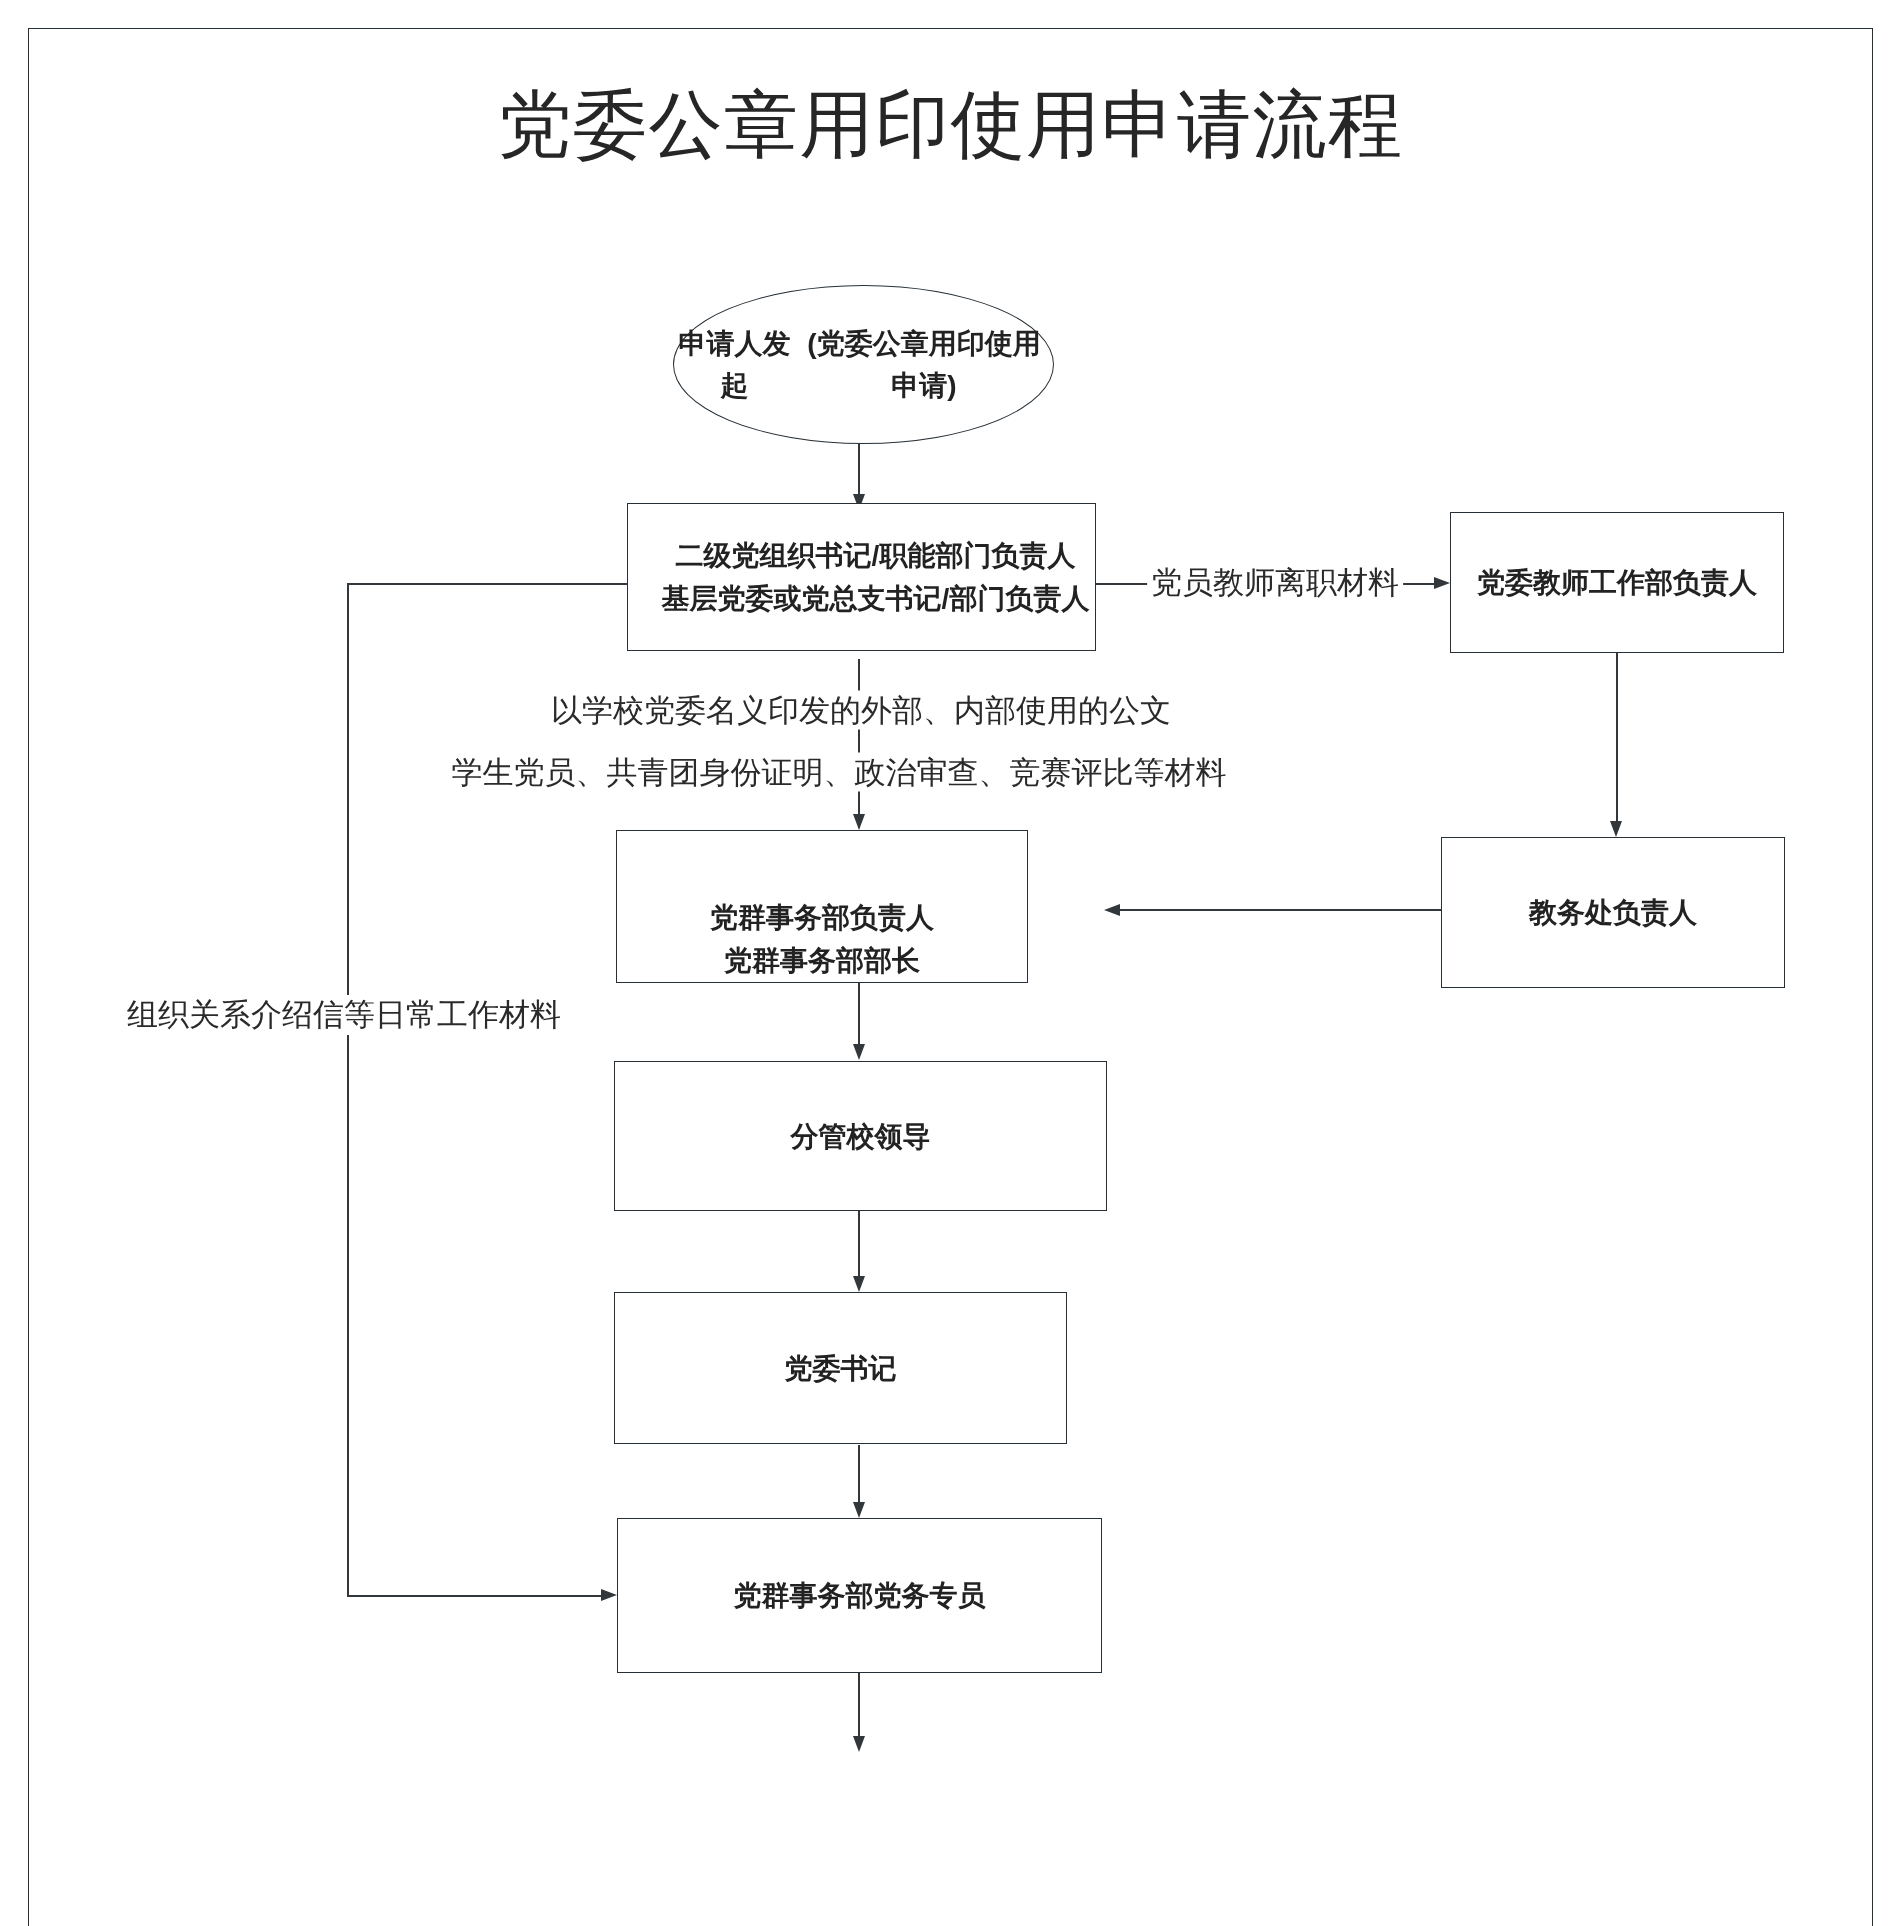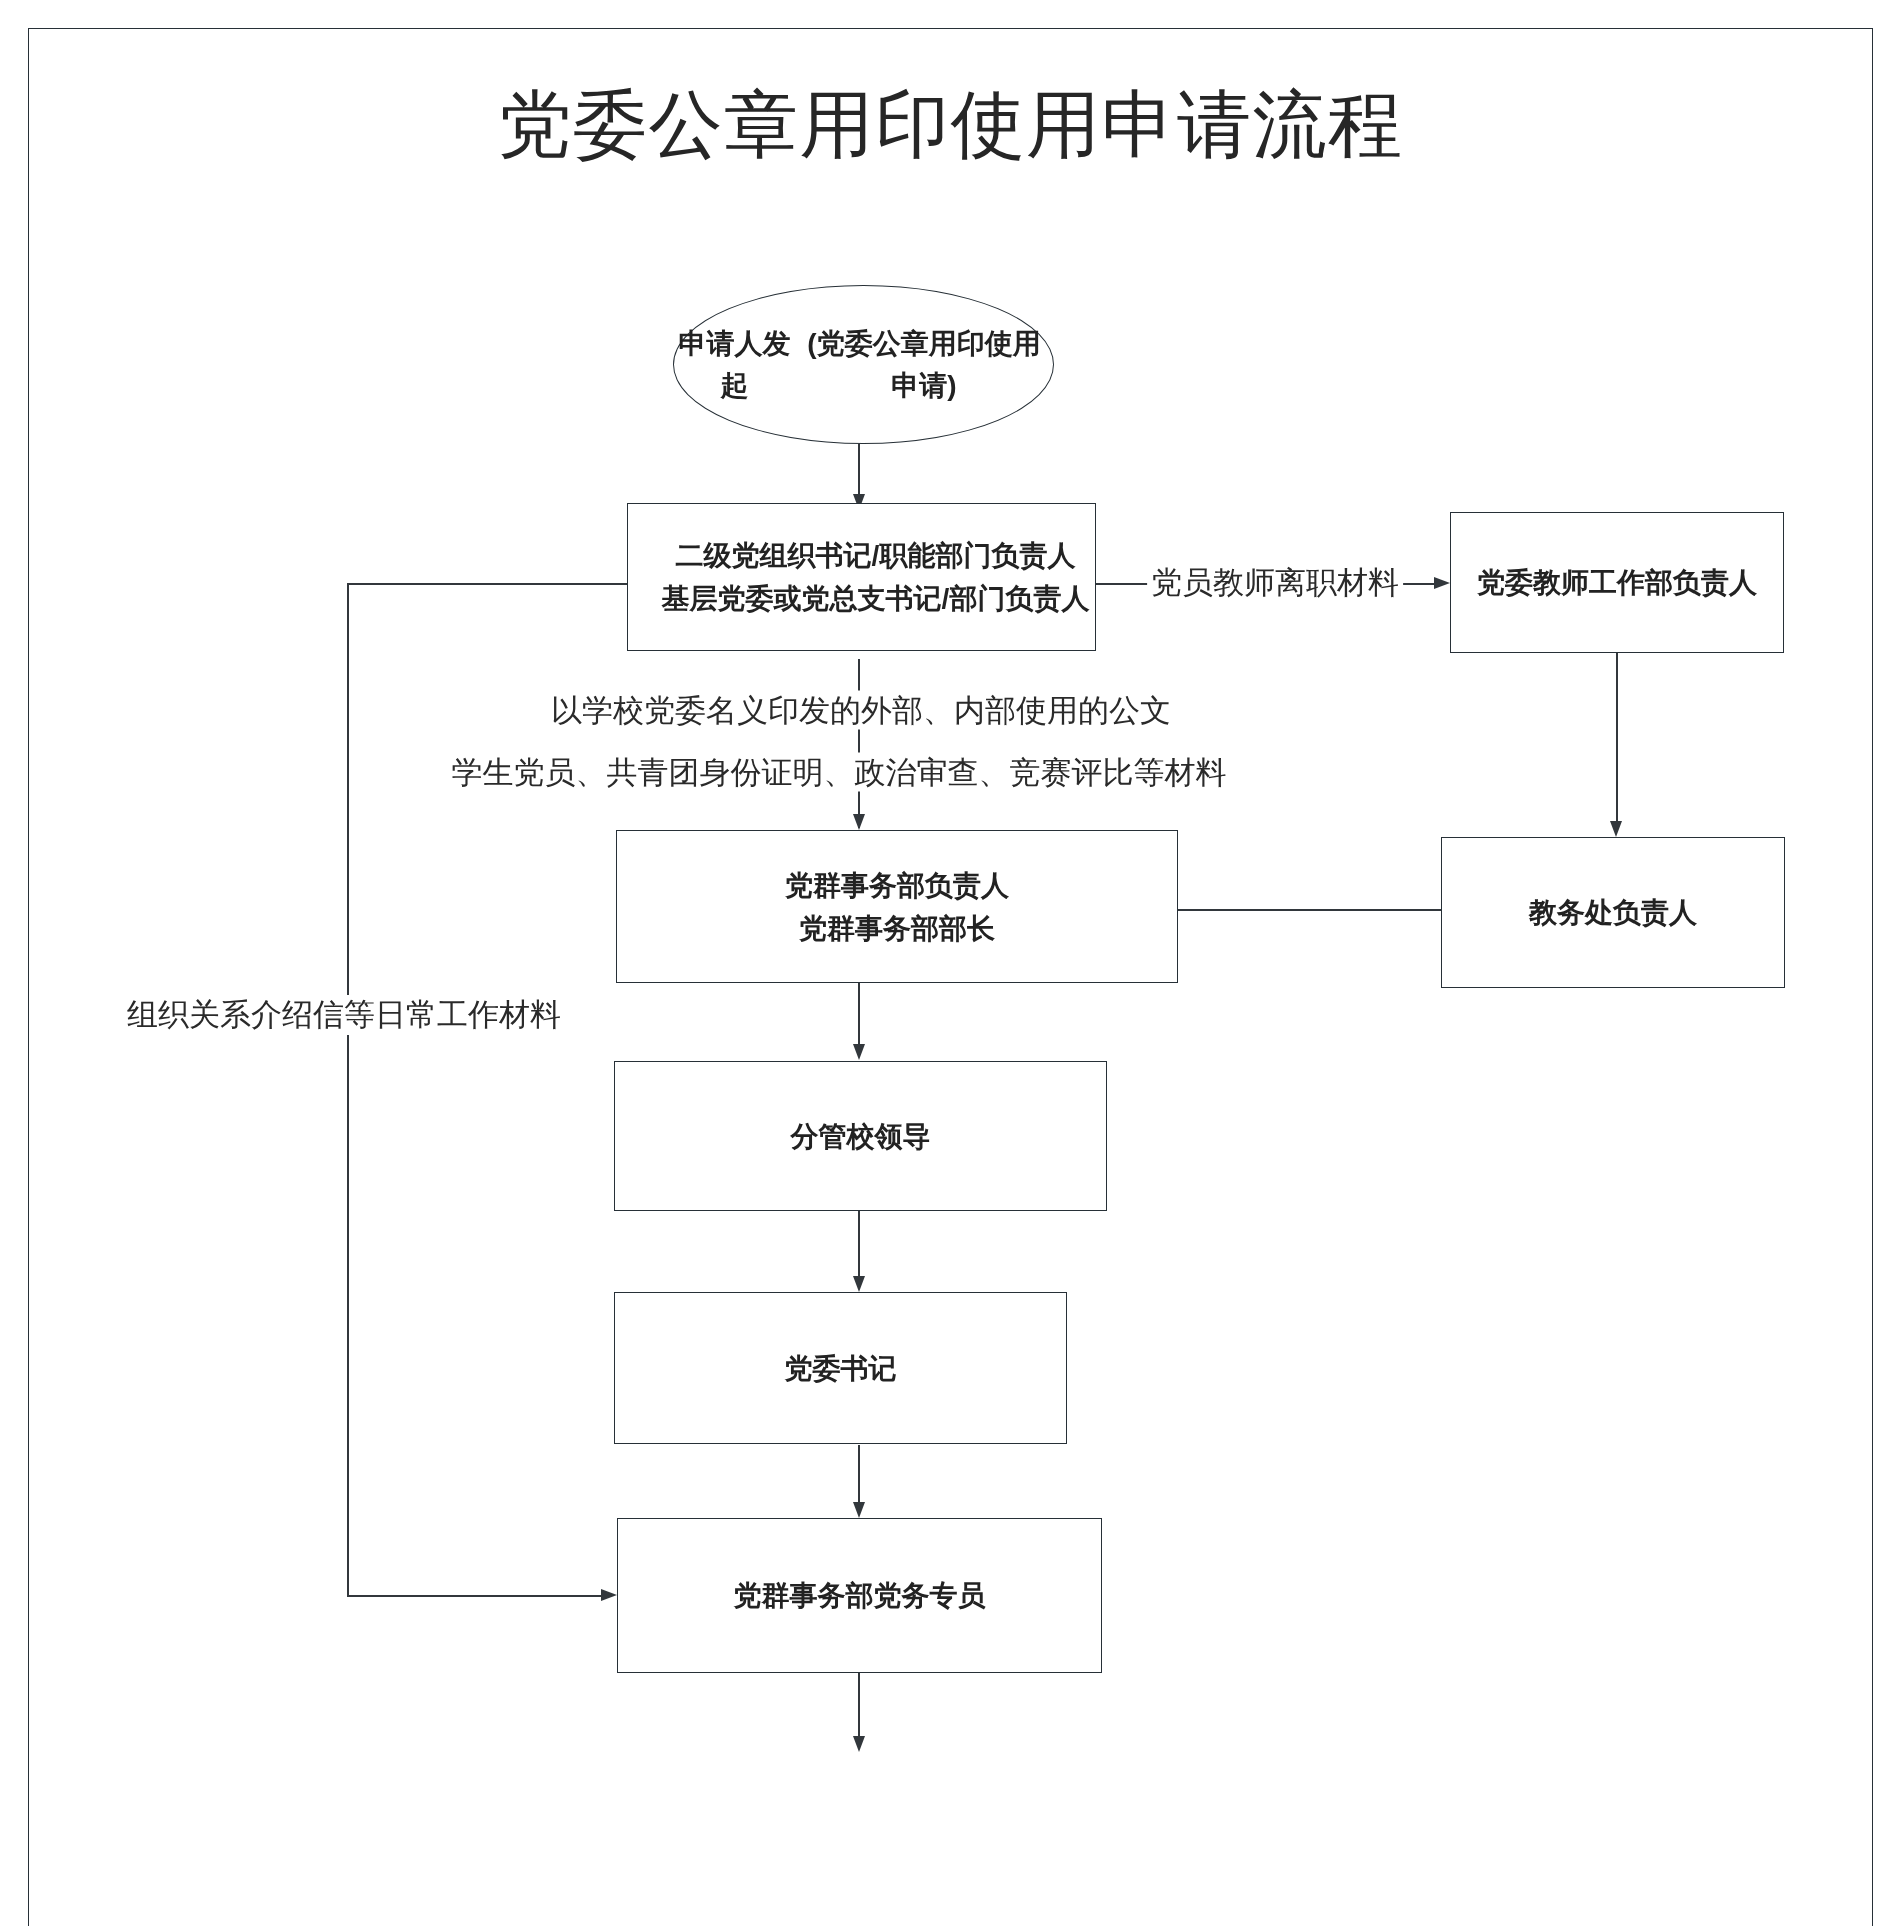--- a/index.html
+++ b/index.html
@@ -96,21 +96,21 @@
   </div>
 
   <div class="hline" style="left:1120px;top:909px;width:321px;"></div>
   <div class="arrow-left" style="left:1104px;top:904px;"></div>
 
   <div class="vline" style="left:858px;top:659px;height:169px;"></div>
   <div class="arrow-down" style="left:853px;top:814px;"></div>
   <div class="elabel" style="left:861px;top:710px;">以学校党委名义印发的外部、内部使用的公文</div>
   <div class="elabel" style="left:839px;top:772px;">学生党员、共青团身份证明、政治审查、竞赛评比等材料</div>
 
-  <div class="box" style="left:616px;top:830px;width:562px;height:153px;">
+  <div class="box" style="left:616px;top:830px;width:412px;height:153px;justify-content:flex-end;">
     <div>党群事务部负责人</div>
     <div>党群事务部部长</div>
   </div>
 
   <div class="vline" style="left:858px;top:983px;height:62px;"></div>
   <div class="arrow-down" style="left:853px;top:1044px;"></div>
 
   <div class="box" style="left:614px;top:1061px;width:493px;height:150px;">
     <div>分管校领导</div>
   </div>

